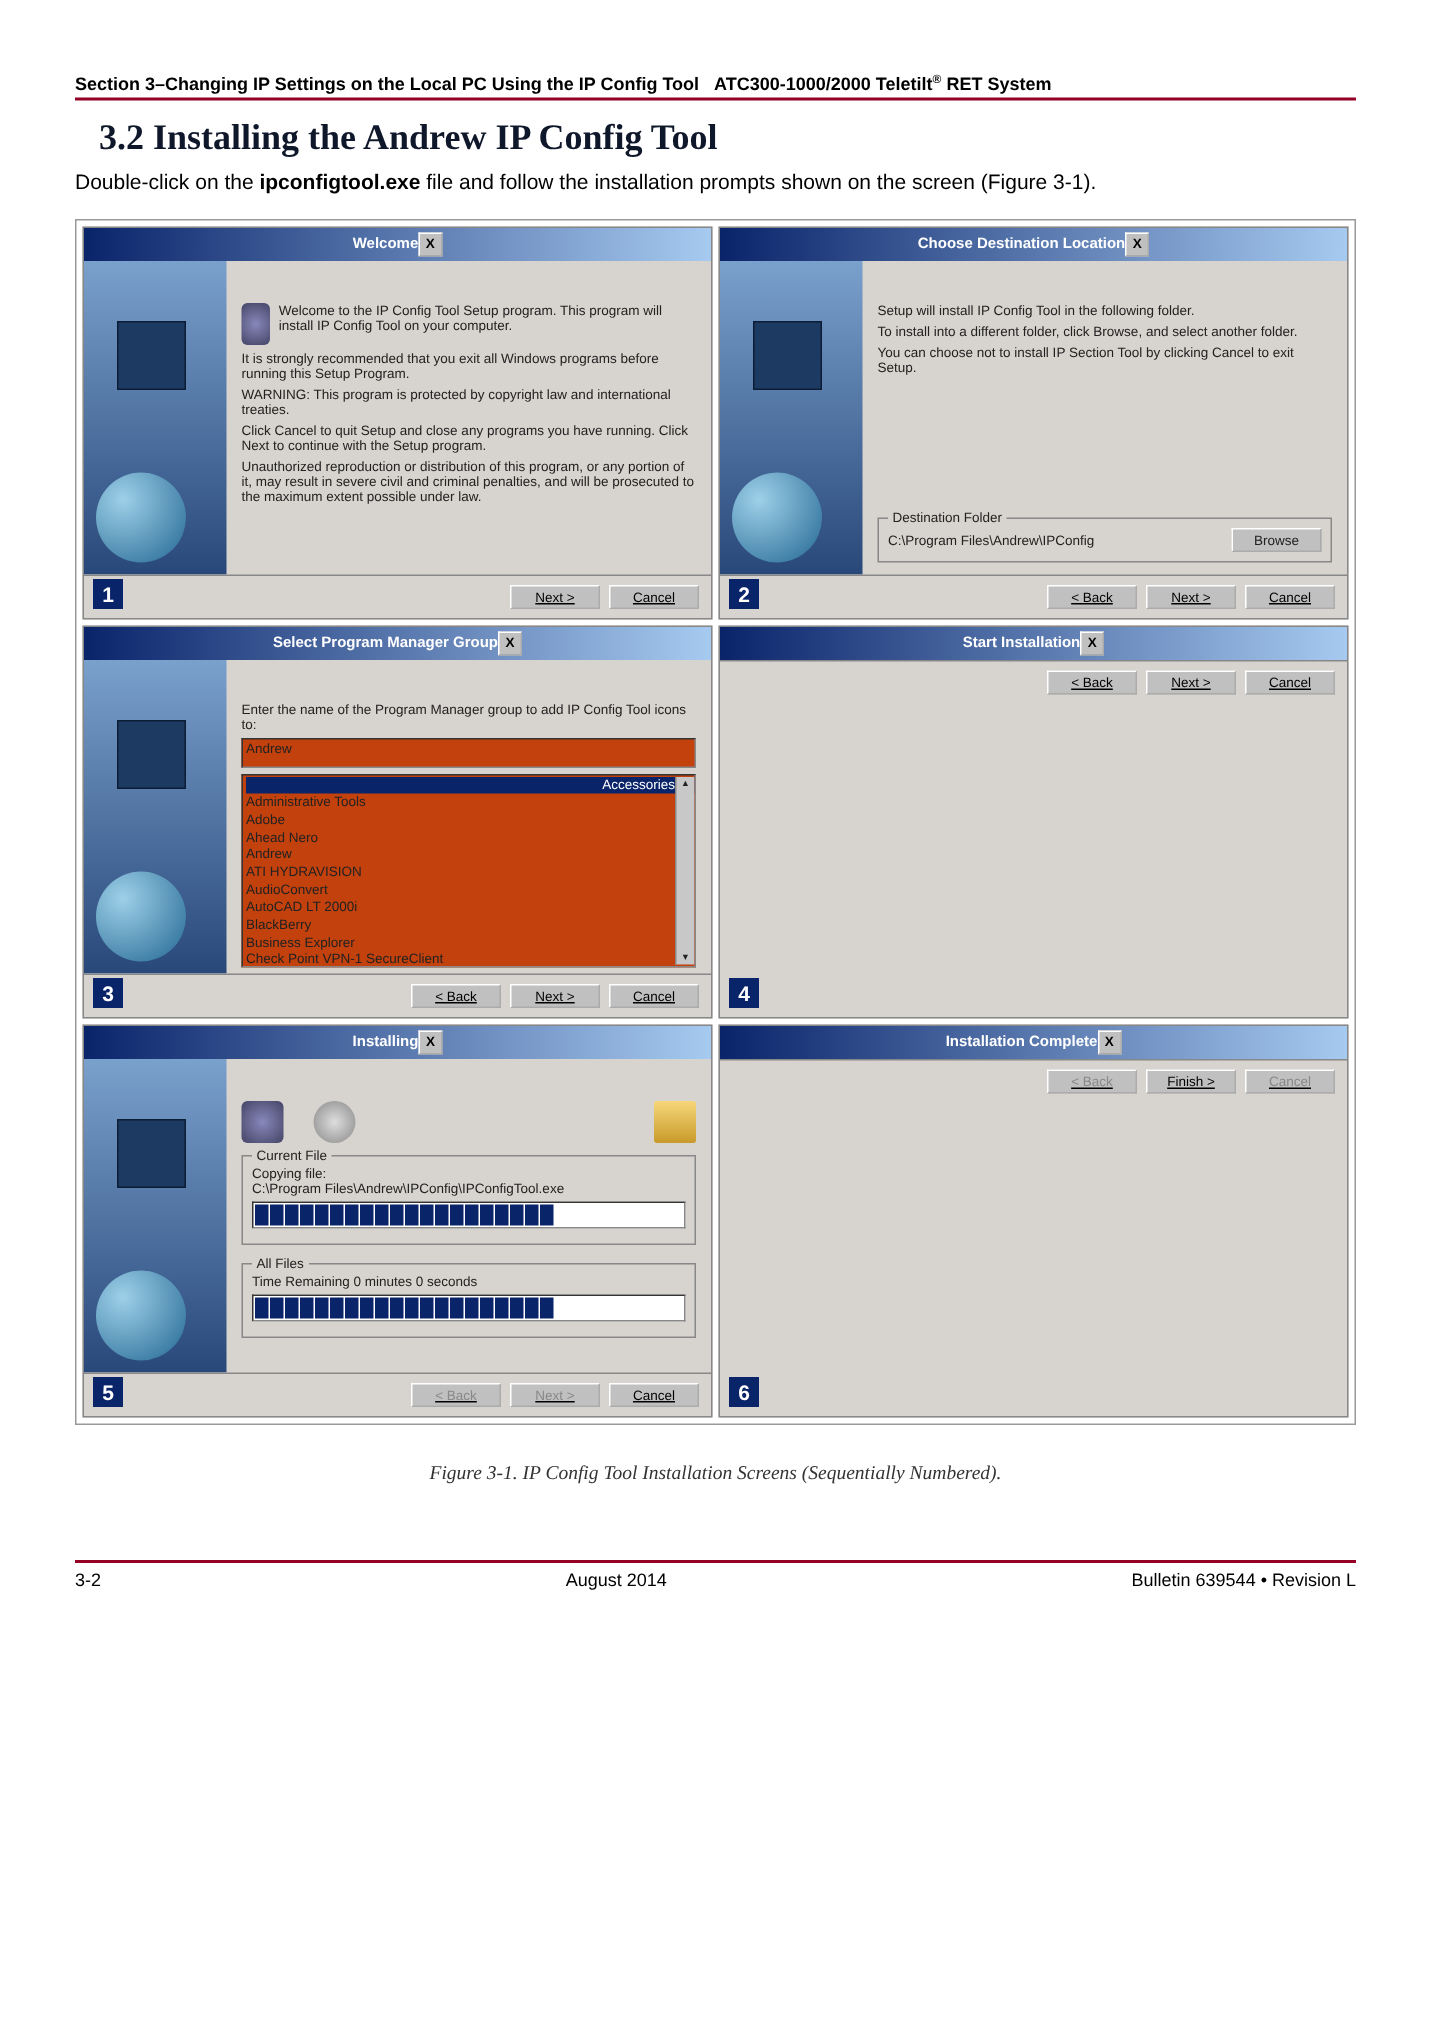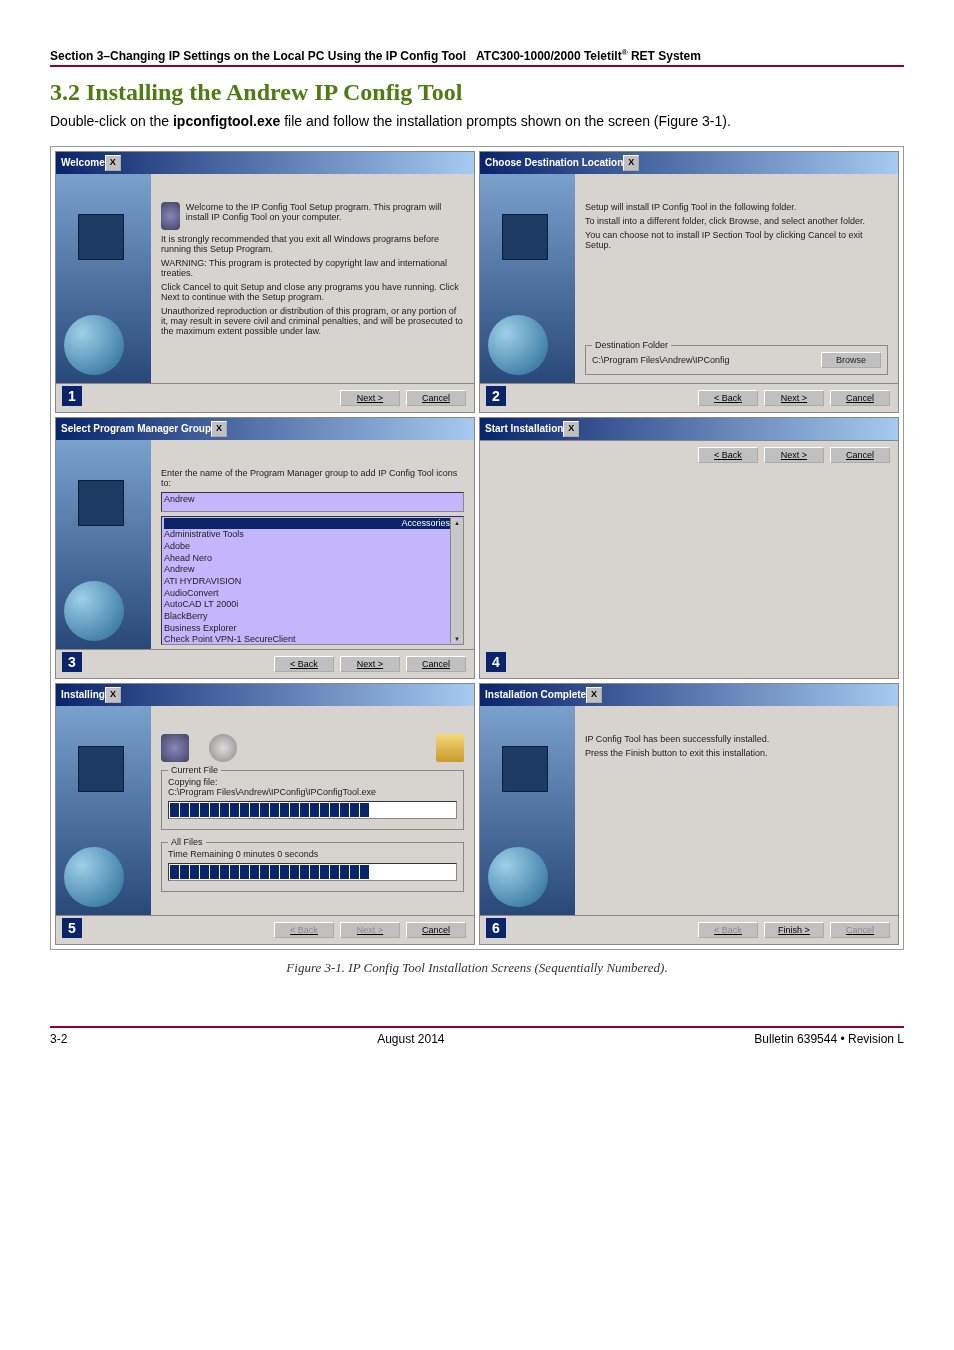--- a/index.html
+++ b/index.html
@@ -16,22 +16,22 @@
     font-weight: bold;
     border-bottom: 2px solid #940026;
     padding-bottom: 2px;
     margin-bottom: 12px;
   }
   .sup { vertical-align: super; font-size: 8px; }
   h1.heading {
     font-family: Georgia, "Times New Roman", serif;
     font-weight: bold;
     font-size: 24px;
-    color: #4d7c0f;
-    margin: 4px 0 6px 0;
+    color: #0f172a;
+    margin: 4px 0 6px 16px;
   }
   .body-text {
     font-size: 14px;
     margin: 0 0 14px 0;
     line-height: 1.4;
   }
   .figure-block {
     border: 1px solid #999;
     padding: 4px;
   }
@@ -50,21 +50,21 @@
     flex-direction: column;
   }
   .wiz-title {
     background: linear-gradient(to right, #0a246a, #a6caf0);
     color: #fff;
     font-size: 10px;
     font-weight: bold;
     padding: 3px 5px;
     display: flex;
     align-items: center;
-    justify-content: flex-start;
+    justify-content: center;
   }
   .wiz-x {
     background: #c0c0c0;
     border: 1px outset #fff;
     color: #000;
     width: 14px;
     height: 14px;
     font-size: 9px;
     text-align: center;
     line-height: 12px;
@@ -150,21 +150,21 @@
     background: #d7d3ce;
     padding: 0 3px;
     font-size: 9px;
   }
   .dest-row {
     display: flex;
     justify-content: space-between;
     align-items: center;
   }
   .list-box {
-    background: #c4b5fd;
+    background: #c2410c;
     border: 1px inset #888;
     line-height: 1.3;
     overflow: hidden;
   }
   .list-box .hl { background: #0a246a; color: #fff; padding: 0 2px; text-align: right; }
   .scrollbar {
     float: right;
     width: 12px;
     height: 100%;
     background: #c8c8c8;
@@ -186,21 +186,21 @@
   }
   .progress .blk {
     width: 9px;
     background: #0a246a;
   }
   .caption {
     font-family: Georgia, "Times New Roman", serif;
     font-style: italic;
     font-size: 13px;
     text-align: center;
-    margin: 10px 0 50px 0;
+    margin: 24px 0 50px 0;
     color: #333;
   }
   .footer-rule {
     border-top: 2px solid #940026;
     margin-top: 4px;
     padding-top: 4px;
     display: flex;
     justify-content: space-between;
     font-size: 12px;
   }
@@ -420,30 +420,20 @@
       <div class="wbtn">Cancel</div>
     </div>
     <div class="numbadge">5</div>
   </div>
 
   <div class="wiz">
     <div class="wiz-title">
       <span>Installation Complete</span>
       <span class="wiz-x">X</span>
     </div>
-    <div class="wiz-body">
-      <div class="wiz-side">
-        <div class="box"></div>
-            <div class="globe"></div>
-      </div>
-      <div class="wiz-content">
-        <div>IP Config Tool has been successfully installed.</div>
-        <div>Press the Finish button to exit this installation.</div>
-      </div>
-    </div>
     <div class="wiz-bottom">
       <div class="wbtn" style="color:#888;">&lt; Back</div>
       <div class="wbtn">Finish &gt;</div>
       <div class="wbtn" style="color:#888;">Cancel</div>
     </div>
     <div class="numbadge">6</div>
   </div>
 
 </div>
 </div>

